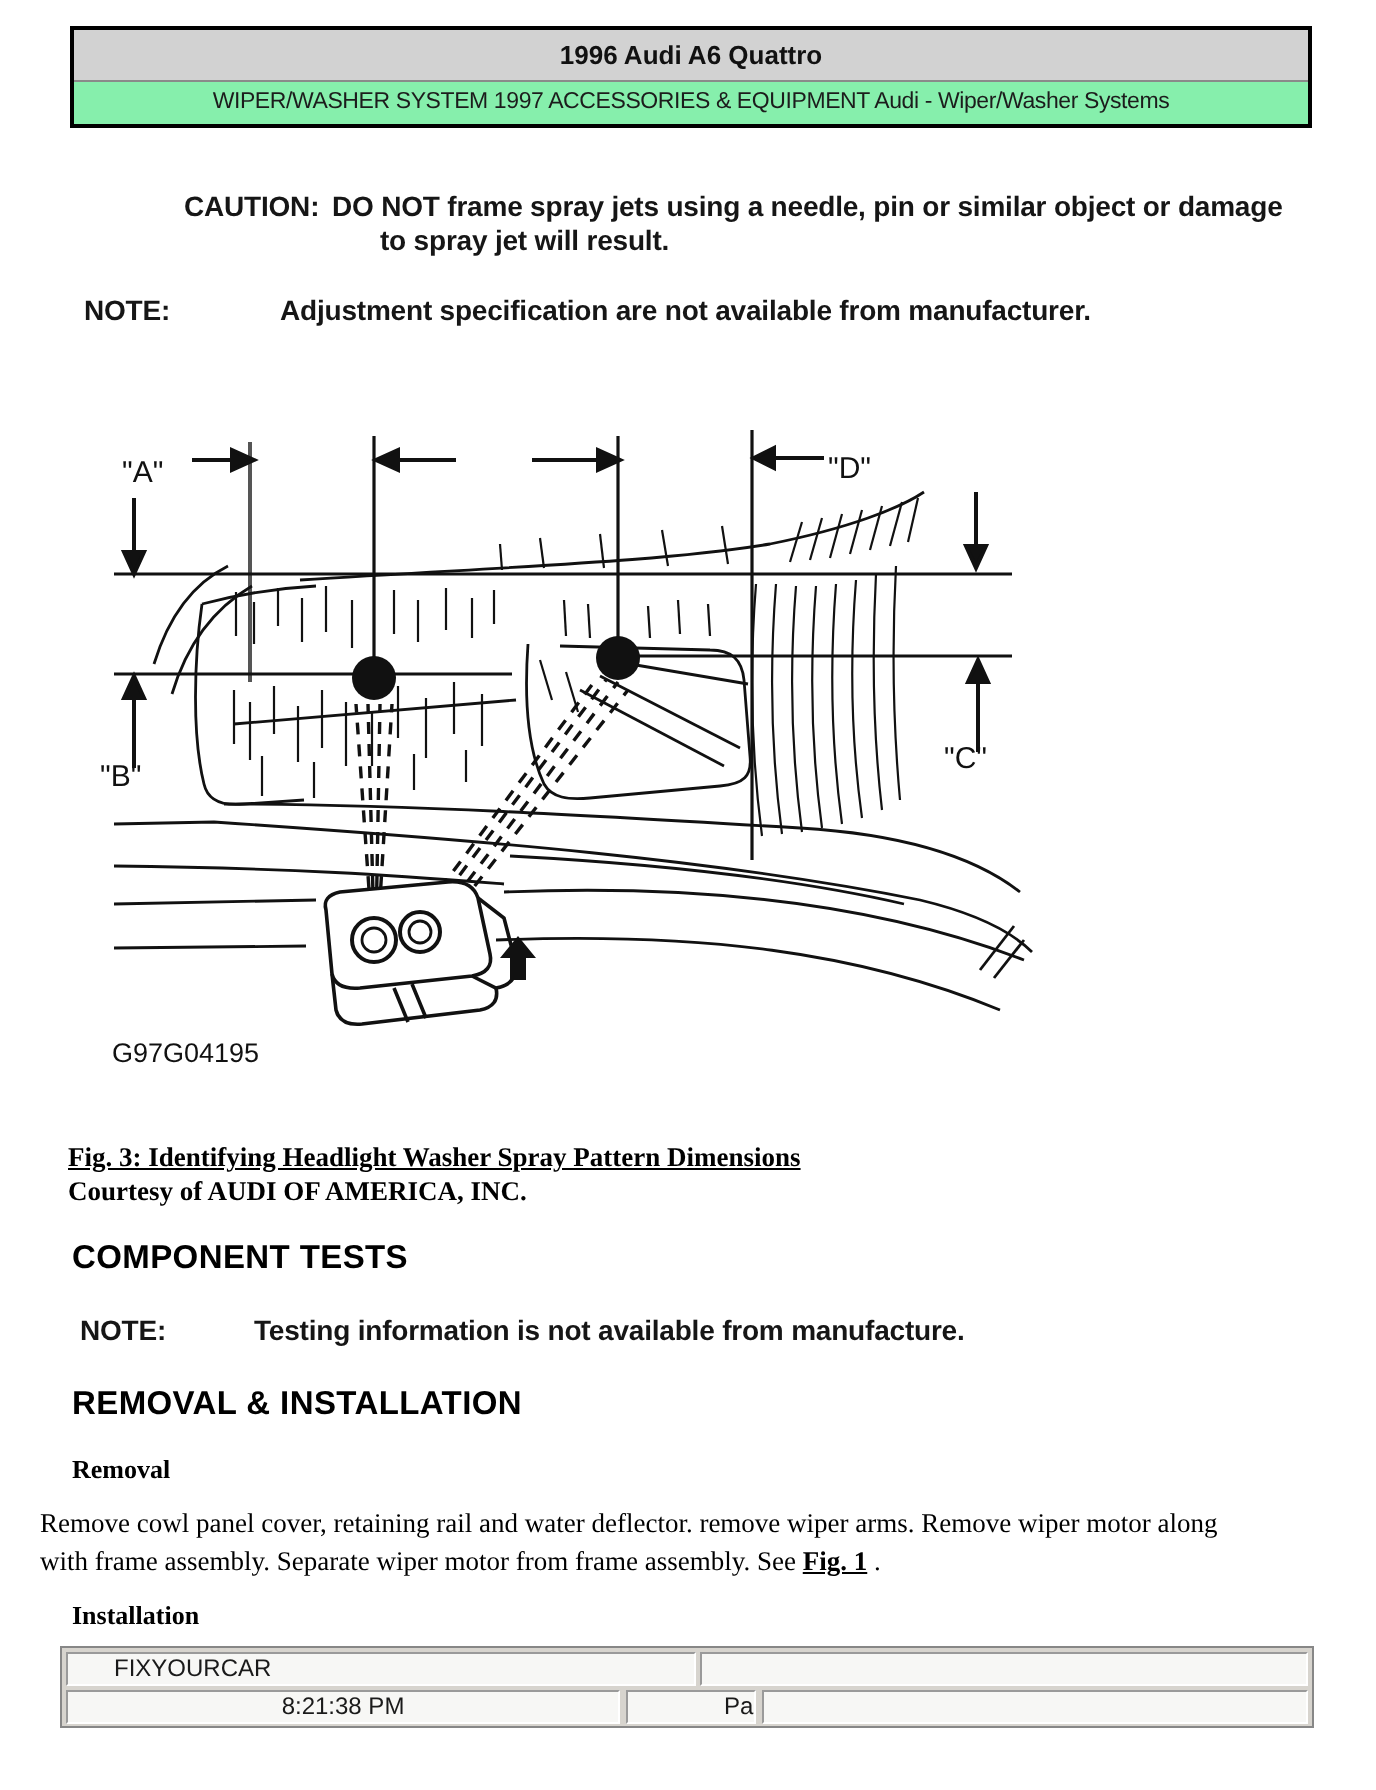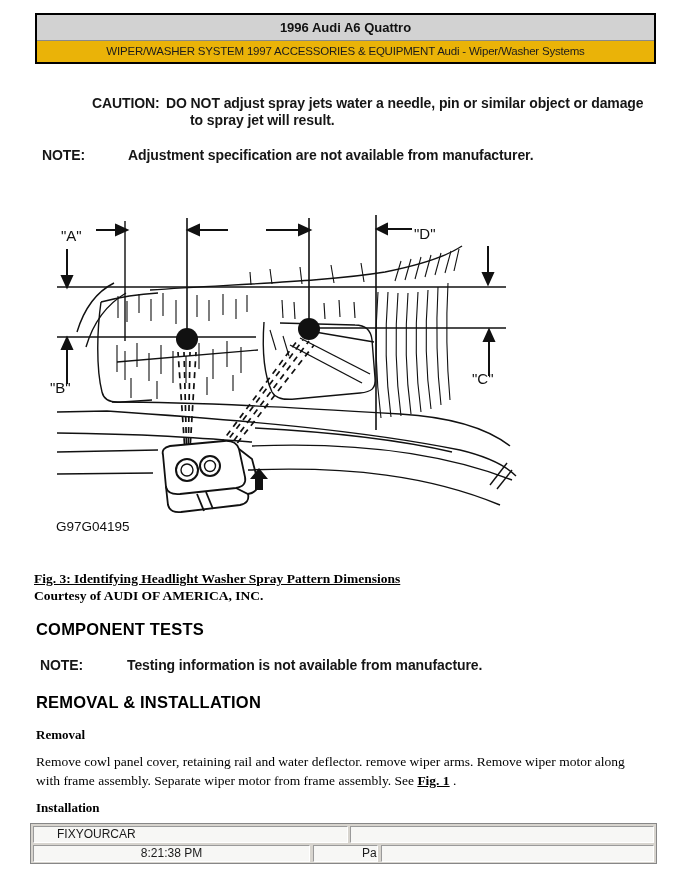--- a/index.html
+++ b/index.html
@@ -5,34 +5,34 @@
 <style>
   html,body{margin:0;padding:0;background:#fff;}
   .page{position:relative;width:688px;height:895px;background:#ffffff;overflow:hidden;
         font-family:"Liberation Sans",sans-serif;color:#111;}
   .abs{position:absolute;white-space:nowrap;}
 
   
   .header-box{position:absolute;left:35px;top:13px;width:617px;border:2px solid #000;background:#fff;}
   .header-title-row{height:25px;line-height:25px;background:#d2d2d2;border-bottom:1px solid #8a8a8a;
         text-align:center;font-weight:bold;font-size:13px;}
-  .header-sub-row{height:21px;line-height:21px;background:#eab308;text-align:center;
+  .header-sub-row{height:21px;line-height:21px;background:#86efac;text-align:center;
         font-size:11.5px;letter-spacing:-0.2px;color:#1c1c1c;}
 
   
   .bold-sans{font-weight:bold;font-size:14px;letter-spacing:-0.1px;color:#161616;line-height:16px;}
 
   
   .h1{font-weight:bold;font-size:16.5px;letter-spacing:0.2px;color:#000;}
   .serif-sub{font-family:"Liberation Serif",serif;font-weight:bold;font-size:13px;color:#000;}
   .fig-caption{font-family:"Liberation Serif",serif;font-weight:bold;font-size:13.5px;
         text-decoration:underline;color:#000000;}
   .fig-courtesy{font-family:"Liberation Serif",serif;font-weight:bold;font-size:13.5px;color:#000;}
 
-  .para{position:absolute;left:36px;top:752px;width:618px;font-family:"Liberation Serif",serif;
+  .para{position:absolute;left:20px;top:752px;width:618px;font-family:"Liberation Serif",serif;
         font-size:13.5px;line-height:19px;color:#000;white-space:normal;}
   .para .pline{display:block;}
   .fig-link{font-weight:bold;text-decoration:underline;color:#000;cursor:pointer;}
 
   
   svg.diagram{position:absolute;left:0;top:0;width:688px;height:895px;}
   svg text{font-family:"Liberation Sans",sans-serif;fill:#111;}
 
   
   .statusbar{position:absolute;left:30px;top:823px;width:627px;height:41px;box-sizing:border-box;
@@ -50,25 +50,25 @@
 <body>
 
 <div class="page">
 
   <div class="header-box">
     <div class="header-title-row">1996 Audi A6 Quattro</div>
     <div class="header-sub-row">WIPER/WASHER SYSTEM 1997 ACCESSORIES &amp; EQUIPMENT Audi - Wiper/Washer Systems</div>
   </div>
 
   <div class="abs bold-sans" style="left:92px;top:95px;">CAUTION:</div>
-  <div class="abs bold-sans" style="left:166px;top:95px;">DO NOT adjust spray jets water a needle, pin or similar object or damage</div>
+  <div class="abs bold-sans" style="left:166px;top:95px;">DO NOT frame spray jets using a needle, pin or similar object or damage</div>
   <div class="abs bold-sans" style="left:190px;top:112px;">to spray jet will result.</div>
 
   <div class="abs bold-sans" style="left:42px;top:147px;">NOTE:</div>
-  <div class="abs bold-sans" style="left:128px;top:147px;">Adjustment specification are not available from manufacturer.</div>
+  <div class="abs bold-sans" style="left:140px;top:147px;">Adjustment specification are not available from manufacturer.</div>
 
   <svg class="diagram" viewBox="0 0 688 895">
 
     <g stroke="#555" stroke-width="2" fill="none">
       <line x1="125" y1="221" x2="125" y2="341"></line>
     </g>
     <g stroke="#111" stroke-width="1.6" fill="none">
       <line x1="187" y1="218" x2="187" y2="330"></line>
       <line x1="309" y1="218" x2="309" y2="320"></line>
       <line x1="376" y1="215" x2="376" y2="430"></line>

